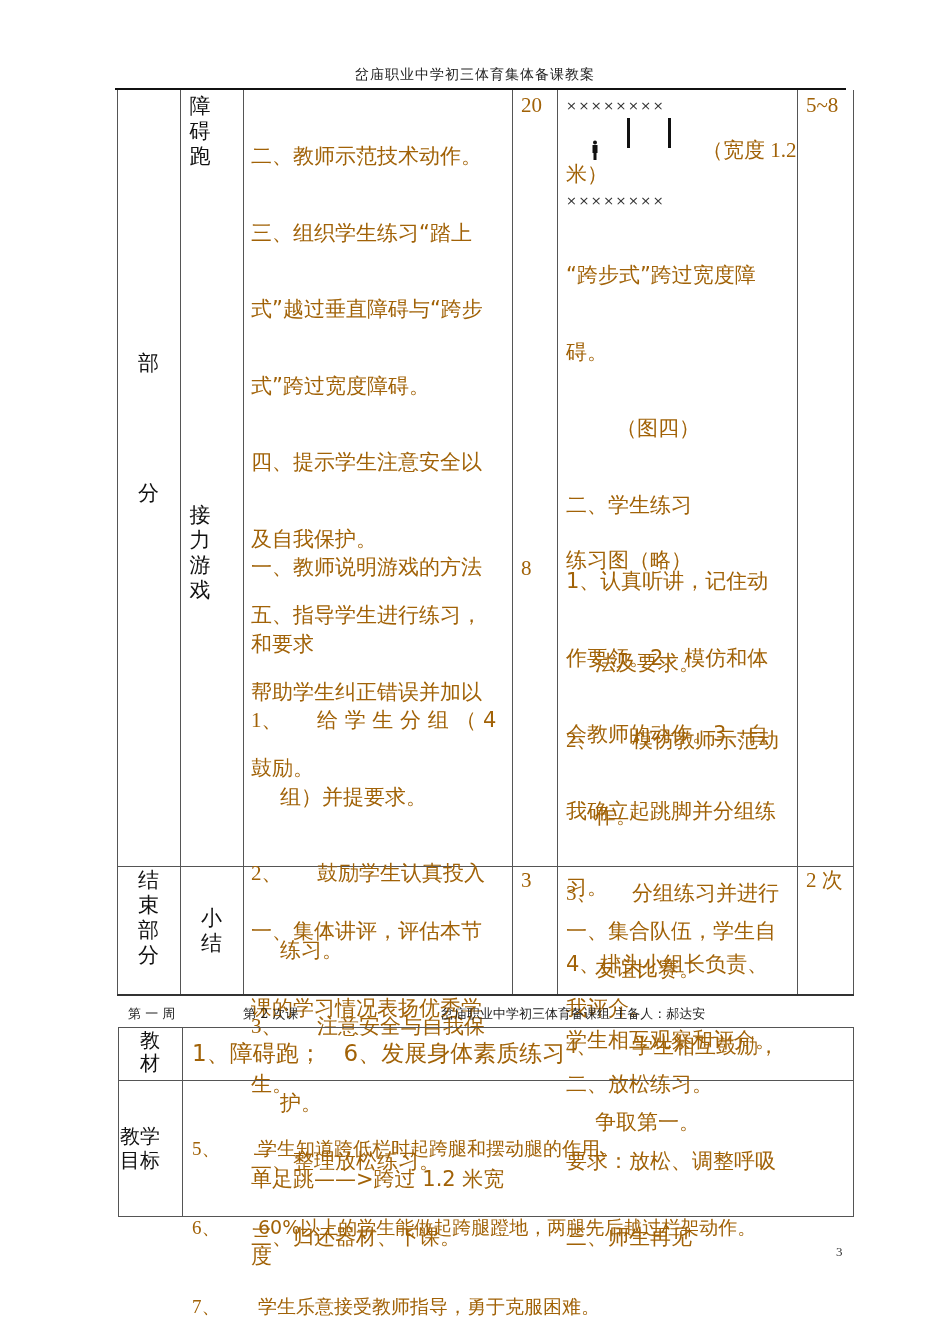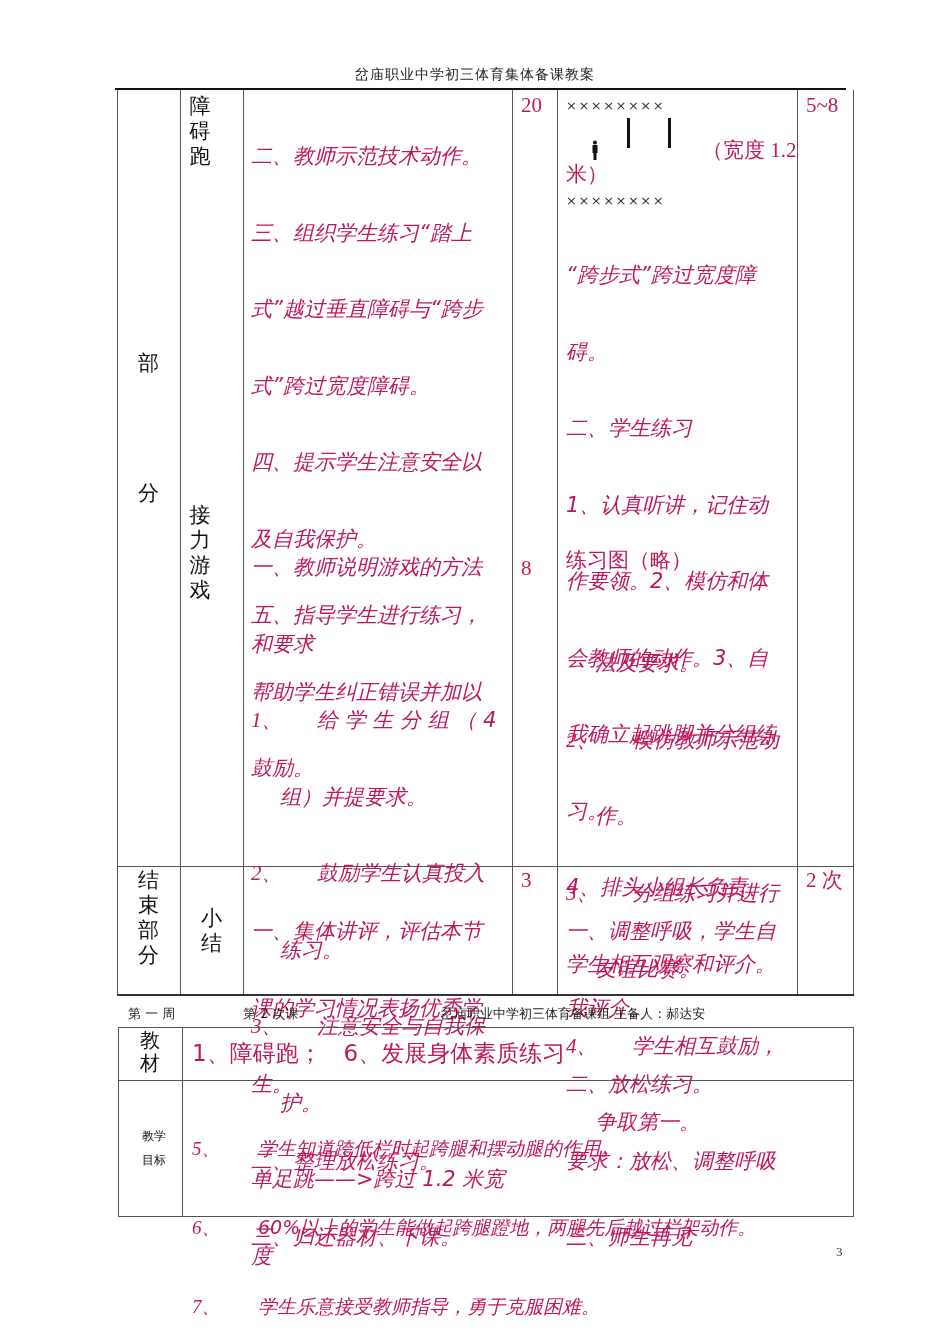--- a/index.html
+++ b/index.html
@@ -4,22 +4,22 @@
 <style>
   html, body { margin: 0; padding: 0; background: #ffffff; }
   body { width: 950px; height: 1344px; position: relative; overflow: hidden;
          font-family: "DejaVu Sans", sans-serif; color: #111; }
   .page-header { position: absolute; left: 0; width: 950px; top: 66px; text-align: center;
                  font-family: "DejaVu Serif", serif; font-size: 14px; letter-spacing: 1px; color: #222; }
   .header-rule { position: absolute; left: 115px; width: 731px; top: 88px; height: 2px; background: #111; }
   .abs { position: absolute; }
   .vline { position: absolute; width: 1px; background: #555; }
   .hline { position: absolute; height: 1px; background: #555; }
-  .txt { position: absolute; font-size: 21px; line-height: 25.5px; color: #be185d; white-space: pre-wrap; }
-  .txt .ln { display: block; white-space: nowrap; font-style: italic; }
+  .txt { position: absolute; font-size: 21px; line-height: 25.5px; color: #a16207; white-space: pre-wrap; }
+  .txt .ln { display: block; white-space: nowrap; }
   .serif { font-family: "Liberation Serif", serif; }
   .xrow { font-size: 13px; letter-spacing: 1.5px; line-height: 18px; color: #333; }
   .vert { position: absolute; font-size: 21px; line-height: 25px; text-align: center; }
   .vert span { display: block; }
   .footer-line { position: absolute; top: 1005px; font-family: "DejaVu Serif", serif; font-size: 13px; font-weight: normal; color: #222; }
   .pagenum { position: absolute; left: 836px; top: 1244px; font-family: "Liberation Serif", serif; font-size: 13px; color: #333; }
   .indent-num { display: inline-block; width: 66px; font-family: "Liberation Serif", serif; }
 </style>
 </head>
 <body>
@@ -74,20 +74,21 @@
       <rect x="1.5" y="5" width="5" height="8" fill="#111"></rect>
       <rect x="2.5" y="12" width="3" height="8" fill="#111"></rect>
     </svg>
   </div>
   <div class="txt" style="left:702px; top:138px;font-family:Liberation Serif, serif;">（宽度 1.2</div>
   <div class="txt" style="left:566px; top:162px;">米）</div>
   <div class="abs xrow" style="left:566px; top:192px;">××××××××</div>
   <div class="txt" style="left:566px; top:212px;">
     <span class="ln">“跨步式”跨过宽度障</span>
     <span class="ln">碍。</span>
+    <span class="ln" style="padding-left:50px;">（图四）</span>
     <span class="ln">二、学生练习</span>
     <span class="ln">1、认真听讲，记住动</span>
     <span class="ln">作要领。2、模仿和体</span>
     <span class="ln">会教师的动作。3、自</span>
     <span class="ln">我确立起跳脚并分组练</span>
     <span class="ln">习。</span>
     <span class="ln">4、排头小组长负责、</span>
     <span class="ln">学生相互观察和评介。</span>
   </div>
   <div class="txt serif" style="left:806px; top:93px;">5~8</div>
@@ -137,21 +138,21 @@
   </div>
   <div class="txt" style="left:251px; top:868px;">
     <span class="ln">一、集体讲评，评估本节</span>
     <span class="ln">课的学习情况表扬优秀学</span>
     <span class="ln">生。</span>
     <span class="ln">二、整理放松练习。</span>
     <span class="ln">三、归还器材、下课。</span>
   </div>
   <div class="txt serif" style="left:521px; top:868px;">3</div>
   <div class="txt" style="left:566px; top:868px;">
-    <span class="ln">一、调整呼吸，学生自</span>
+    <span class="ln">一、集合队伍，学生自</span>
     <span class="ln">我评介。</span>
     <span class="ln">二、放松练习。</span>
     <span class="ln">要求：放松、调整呼吸</span>
     <span class="ln">三、师生再见</span>
   </div>
   <div class="txt serif" style="left:806px; top:868px;">2 次</div>
 </div>
 
 <div class="footer-line" style="left:128px;">第 一 周</div>
 <div class="footer-line" style="left:243px;">第 2 次课</div>
@@ -164,21 +165,21 @@
   <div class="hline" style="left:118px; top:1027px; width:736px;"></div>
   <div class="hline" style="left:118px; top:1080px; width:736px;"></div>
   <div class="hline" style="left:118px; top:1216px; width:736px;"></div>
 
   <div class="vert" style="left:118px; width:64px; top:1029px; font-size:20px; line-height:23px;">
     <span>教</span>
     <span>材</span>
   </div>
   <div class="txt" style="left:192px; top:1041px; font-size:23px;">1、障碍跑；   6、发展身体素质练习</div>
 
-  <div class="vert" style="left:122px; width:64px; top:1124px; font-size:12px; line-height:24px;text-align:center;">
+  <div class="vert" style="left:108px; width:64px; top:1124px; font-size:20px; line-height:24px;text-align:center;">
     <span>教学</span>
     <span>目标</span>
   </div>
   <div class="txt" style="left:192px; top:1083px; font-size:19px; line-height:26px;">
     <span class="ln"><span class="indent-num">5、</span><span>学生知道跨低栏时起跨腿和摆动腿的作用。</span></span>
     <span class="ln"><span class="indent-num">6、</span><span>60%以上的学生能做起跨腿蹬地，两腿先后越过栏架动作。</span></span>
     <span class="ln"><span class="indent-num">7、</span><span>学生乐意接受教师指导，勇于克服困难。</span></span>
     
     
   </div>

